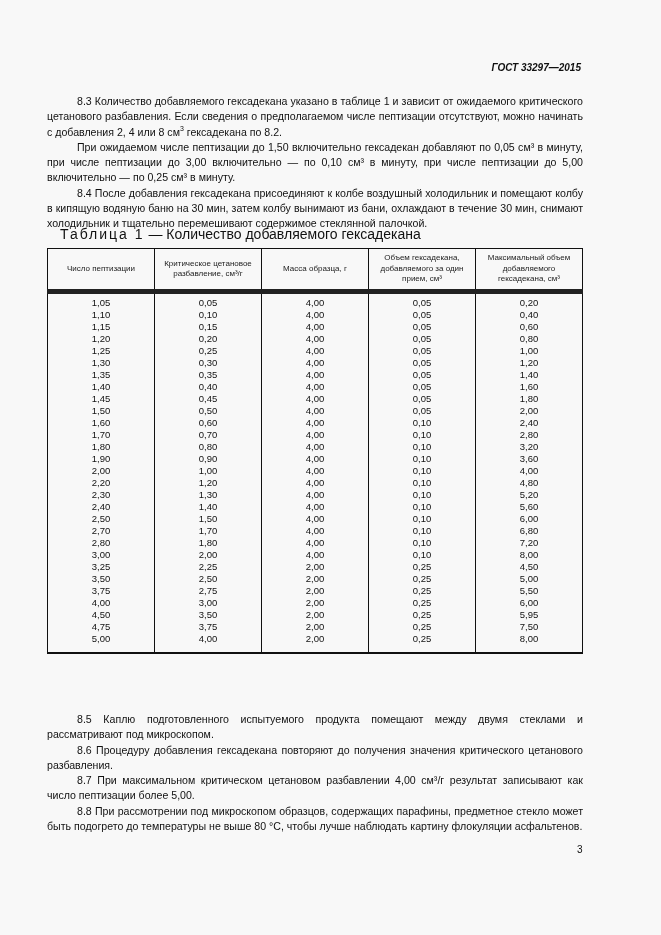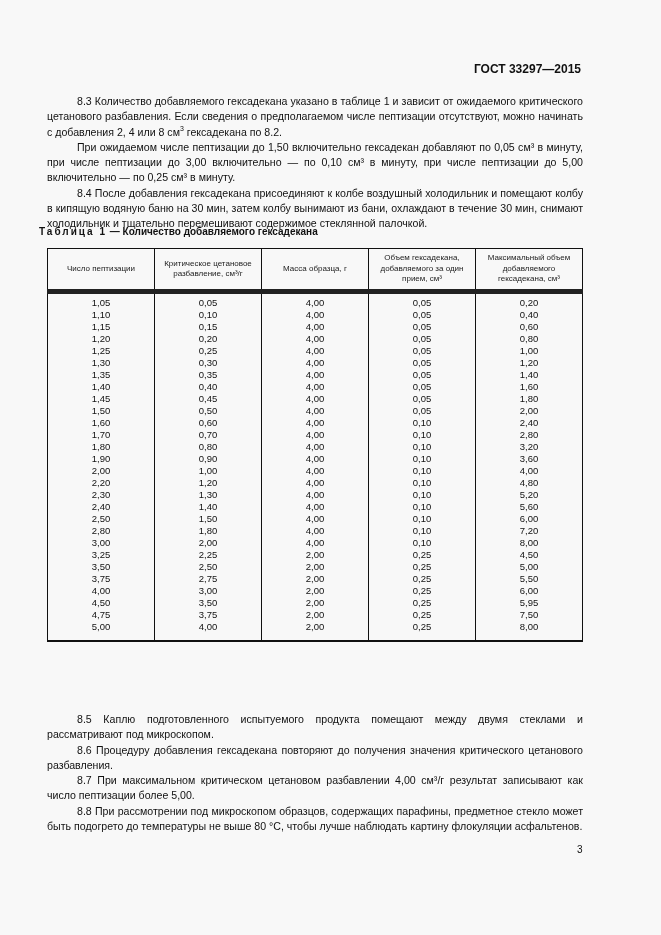--- a/index.html
+++ b/index.html
@@ -2,30 +2,30 @@
 <html><head>
 <meta charset="utf-8">
 <style>
   html, body { margin:0; padding:0; }
   body {
     width:661px; height:935px; background:#f8f8f8; position:relative; overflow:hidden;
     font-family:"Liberation Sans", sans-serif; color:#111;
   }
   .header-code {
     position:absolute; top:62px; right:80px;
-    font-weight:bold; font-size:12px;
+    font-weight:bold; font-size:10px;font-style:italic;
   }
   .para {
     position:absolute; left:47px; width:536px;
     font-size:10.6px; line-height:15.3px; text-align:justify;
   }
   .para p { margin:0; text-indent:30px; }
   .para p .sup { font-size:7px; vertical-align:super; line-height:0; }
   .caption {
-    position:absolute; left:39px; top:226px; font-size:10px;font-weight:bold;
+    position:absolute; left:60px; top:226px; font-size:14px;
   }
   .caption .spaced { letter-spacing:2px; }
   table.data {
     position:absolute; left:47px; top:248px; width:536px;
     border-collapse:collapse; font-size:9.5px;
   }
   table.data th {
     font-weight:normal; font-size:8px; line-height:10.5px; color:#222;
     border:1px solid #111; height:40px; padding:0 4px; text-align:center; vertical-align:middle;
     border-bottom:5px solid #222;
@@ -199,20 +199,27 @@
         <td>5,60</td>
       </tr>
       <tr>
         <td>2,50</td>
         <td>1,50</td>
         <td>4,00</td>
         <td>0,10</td>
         <td>6,00</td>
       </tr>
       <tr>
+        <td>2,70</td>
+        <td>1,70</td>
+        <td>4,00</td>
+        <td>0,10</td>
+        <td>6,80</td>
+      </tr>
+      <tr>
         <td>2,80</td>
         <td>1,80</td>
         <td>4,00</td>
         <td>0,10</td>
         <td>7,20</td>
       </tr>
       <tr>
         <td>3,00</td>
         <td>2,00</td>
         <td>4,00</td>

